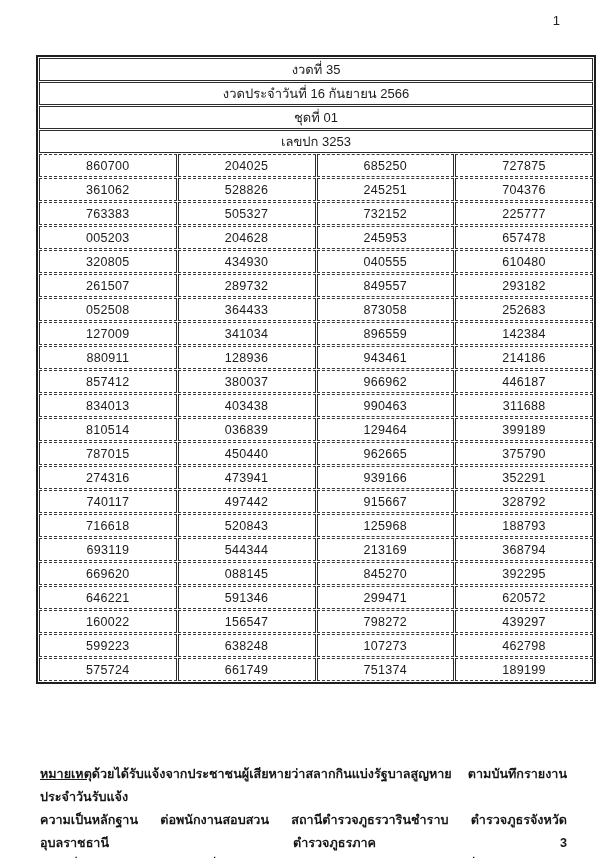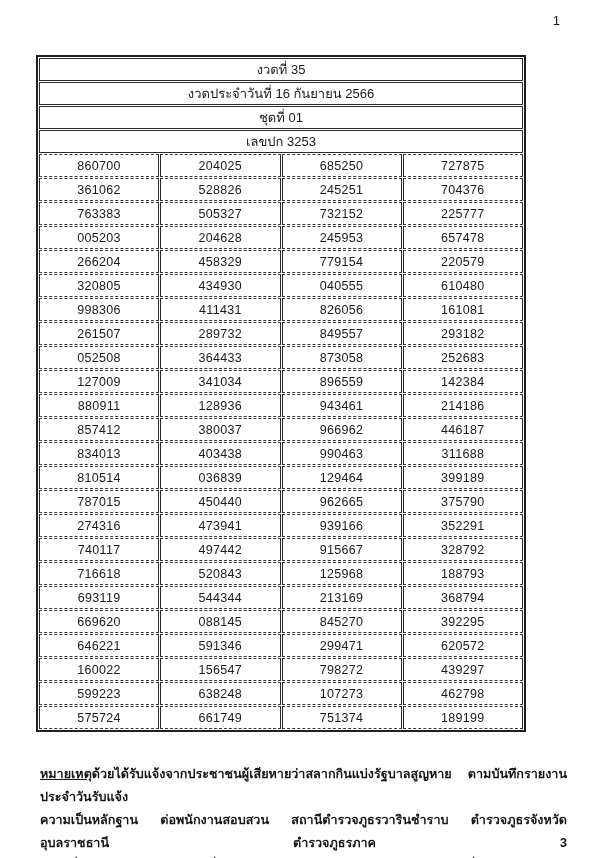--- a/index.html
+++ b/index.html
@@ -20,21 +20,21 @@
     position: absolute;
     top: 13px;
     right: 42px;
     font-size: 13px;
     color: #222;
   }
   table.lottery-table {
     position: absolute;
     top: 55px;
     left: 36px;
-    width: 490px;
+    width: 560px;
     border-collapse: separate;
     border-spacing: 1px;
     border: 2px solid #1f1f1f;
     background: #ffffff;
     table-layout: fixed;
   }
   td.header-cell {
     border: 1px solid #2b2b2b;
     height: 20px;
     text-align: center;
@@ -113,36 +113,24 @@
           <td class="number-cell">732152</td>
           <td class="number-cell">225777</td>
         </tr>
         <tr>
           <td class="number-cell">005203</td>
           <td class="number-cell">204628</td>
           <td class="number-cell">245953</td>
           <td class="number-cell">657478</td>
         </tr>
         <tr>
-          <td class="number-cell">266204</td>
-          <td class="number-cell">458329</td>
-          <td class="number-cell">779154</td>
-          <td class="number-cell">220579</td>
-        </tr>
-        <tr>
           <td class="number-cell">320805</td>
           <td class="number-cell">434930</td>
           <td class="number-cell">040555</td>
           <td class="number-cell">610480</td>
-        </tr>
-        <tr>
-          <td class="number-cell">998306</td>
-          <td class="number-cell">411431</td>
-          <td class="number-cell">826056</td>
-          <td class="number-cell">161081</td>
         </tr>
         <tr>
           <td class="number-cell">261507</td>
           <td class="number-cell">289732</td>
           <td class="number-cell">849557</td>
           <td class="number-cell">293182</td>
         </tr>
         <tr>
           <td class="number-cell">052508</td>
           <td class="number-cell">364433</td>

